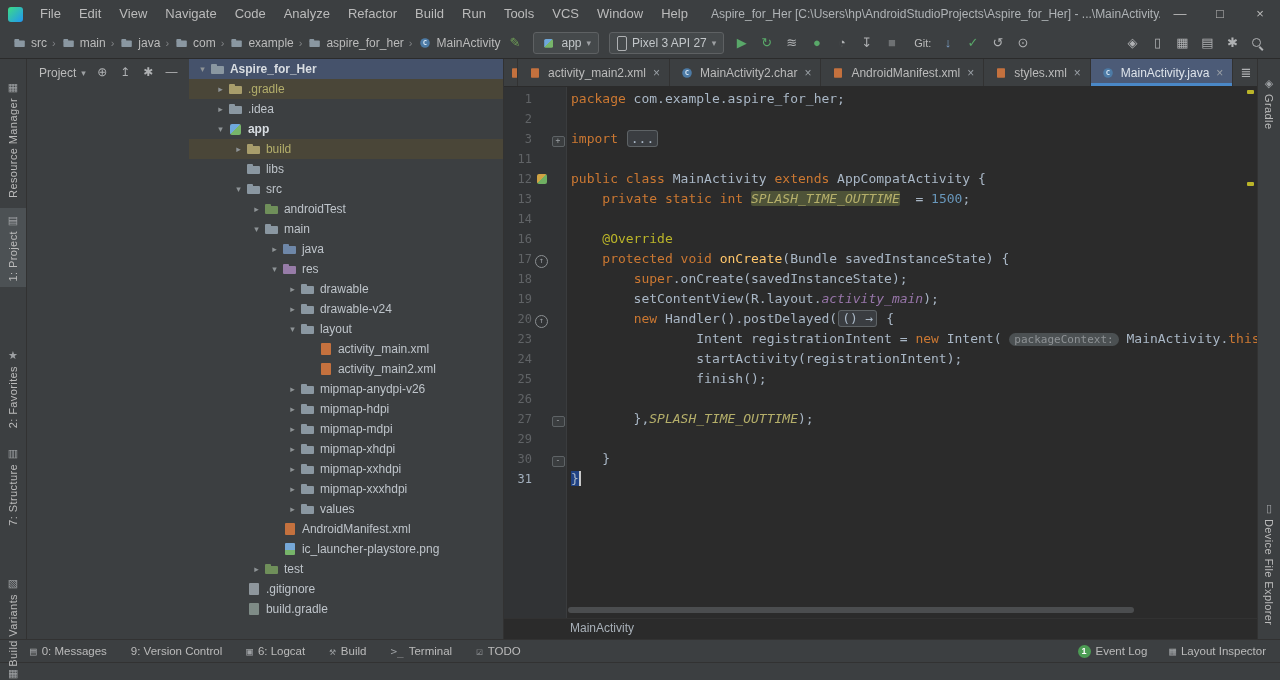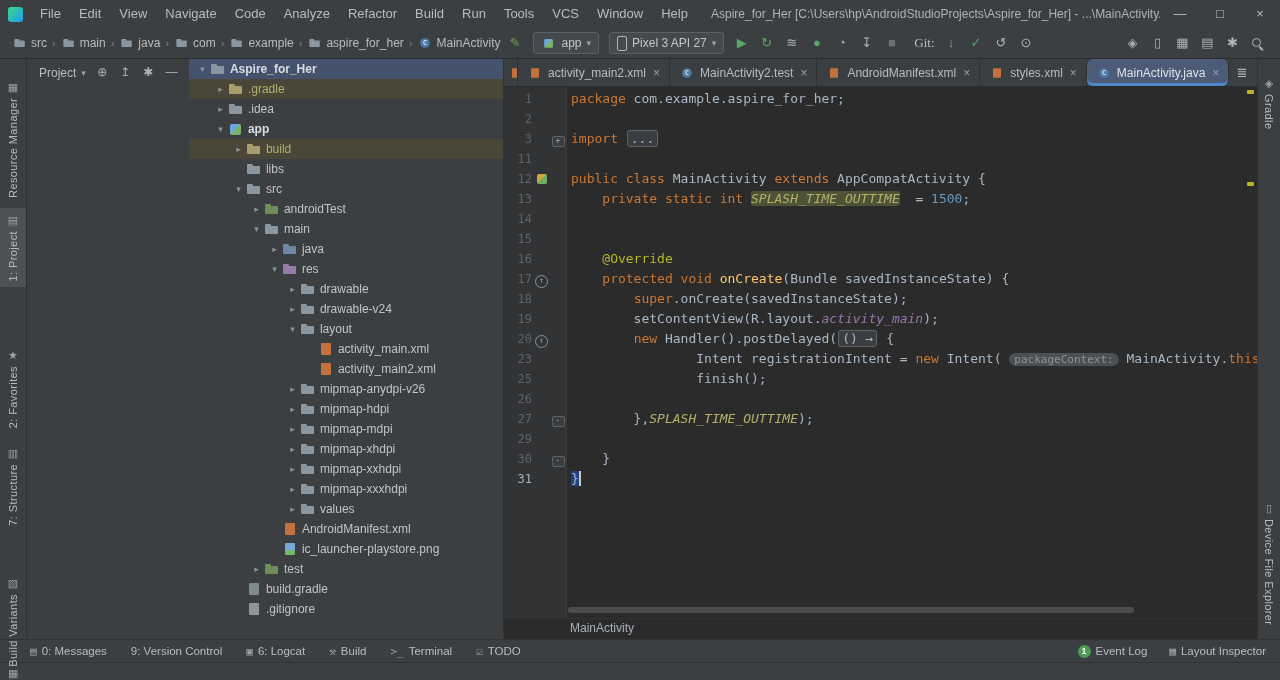--- a/index.html
+++ b/index.html
@@ -17,21 +17,21 @@
   
   .toolbar{height:30px;background:#3C3F41;border-bottom:1px solid #2B2B2B;display:flex;align-items:center;padding:0 10px;}
   .bc{display:flex;align-items:center;font-size:12px;color:#BBBBBB;}
   .bc-item{display:flex;align-items:center;gap:3px;padding:0 2px;white-space:nowrap;}
   .bc-sep{color:#808386;padding:0 3px;font-size:11px;}
   .tb-icons{display:flex;align-items:center;}
   .tb-i{width:25px;text-align:center;font-size:13px;color:#AFB1B3;line-height:28px;}
   .combo{height:20px;border:1px solid #5E6163;border-radius:3px;background:#45494B;display:flex;
          align-items:center;gap:5px;padding:0 7px;font-size:12px;color:#C2C6C9;margin:0 5px;white-space:nowrap;}
   .dd{font-size:9px;color:#9DA0A3;}
-  .git-label{font-size:13px;color:#BBBBBB;margin:0 4px 0 10px;font-family:Liberation Serif, serif;}
+  .git-label{font-size:11px;color:#BBBBBB;margin:0 4px 0 10px;}
   .tb-spacer{flex:1;}
   .phone{width:8px;height:13px;border:1px solid #AFB1B3;border-radius:2px;flex:none;}
   .mag{display:inline-block;width:13px;height:13px;position:relative;vertical-align:middle;}
   .mag::before{content:"";position:absolute;left:1px;top:1px;width:7px;height:7px;border:1.5px solid #AFB1B3;border-radius:50%;}
   .mag::after{content:"";position:absolute;left:9px;top:9px;width:5px;height:2px;background:#AFB1B3;transform:rotate(45deg);transform-origin:0 0;}
   
   .main{display:flex;height:580px;}
   .stripe{width:26px;background:#3C3F41;display:flex;flex-direction:column;align-items:center;flex:none;}
   .stripe.left{border-right:1px solid #323232;}
   .stripe.right{width:22px;border-left:1px solid #323232;}
@@ -67,21 +67,21 @@
   .tico.xmlp{--pc:#C4713E;} .tico.txtp{--pc:#8E969C;} .tico.gradp{--pc:#7E8B86;}
   .tico.imgp::after{content:"";position:absolute;left:3px;top:2px;width:10px;height:12px;border-radius:1px;
         background:linear-gradient(180deg,#76A8D8 60%,#77B56A 40%);}
   .tico.classicon::after{content:"C";position:absolute;left:2px;top:2px;width:12px;height:12px;border-radius:50%;
         background:#4D7BA6;color:#D6E5F3;font:bold 9px "DejaVu Sans Mono",monospace;line-height:12px;text-align:center;}
   
   .editor{flex:1;display:flex;flex-direction:column;background:#2B2B2B;min-width:0;}
   .tabs{height:27px;flex:none;background:#3C3F41;display:flex;align-items:stretch;border-bottom:1px solid #2B2B2B;}
   .tab{display:flex;align-items:center;gap:5px;padding:0 9px;border-right:1px solid #323232;font-size:12px;color:#BBBBBB;white-space:nowrap;}
   .tab .x{color:#9AA0A6;font-size:12px;margin-left:2px;}
-  .tab.active{background:#4C5B77;color:#DDE3EA;box-shadow:inset 0 -3px 0 #4A88C7;border-radius:6px;}
+  .tab.active{background:#4C5B77;color:#DDE3EA;box-shadow:inset 0 -3px 0 #4A88C7;}
   .tab.partial{max-width:58px;overflow:hidden;padding-left:4px;}
   .tab-acts{margin-left:auto;display:flex;align-items:center;padding-right:4px;}
   .code-wrap{flex:1;position:relative;overflow:hidden;}
   .gutcol{position:absolute;left:0;top:0;bottom:0;width:62px;background:#313335;border-right:1px solid #3A3C3E;}
   .code{position:relative;padding-top:2px;font:13px/20px "DejaVu Sans Mono","Liberation Mono",monospace;}
   .cl{display:flex;height:20px;}
   .gut{width:63px;flex:none;display:flex;}
   .ln{width:28px;text-align:right;color:#606366;font-size:12px;flex:none;}
   .ln.cur{color:#A4B1BF;}
   .gi{width:19px;flex:none;text-align:center;}
@@ -392,44 +392,44 @@
             <span class="tico imgp"></span>
             <span class="tlabel">ic_launcher-playstore.png</span>
           </div>
           <div class="trow" style="padding-left: 60px;">
             <span class="exp">▸</span>
             <span class="tico folder greenf"></span>
             <span class="tlabel">test</span>
           </div>
           <div class="trow" style="padding-left: 42px;">
             <span class="exp"></span>
+            <span class="tico page txtp"></span>
+            <span class="tlabel">.gitignore</span>
+          </div>
+          <div class="trow" style="padding-left: 42px;">
+            <span class="exp"></span>
             <span class="tico page gradp"></span>
             <span class="tlabel">build.gradle</span>
-          </div>
-          <div class="trow" style="padding-left: 42px;">
-            <span class="exp"></span>
-            <span class="tico page txtp"></span>
-            <span class="tlabel">.gitignore</span>
           </div>
         </div>
     </div>
 
     <div class="editor">
       <div class="tabs">
           <div class="tab partial">
             <span class="tico page xmlp sm"></span>
           </div>
           <div class="tab">
             <span class="tico page xmlp sm"></span>
             <span>activity_main2.xml</span>
             <span class="x">×</span>
           </div>
           <div class="tab">
             <span class="tico classicon sm"></span>
-            <span>MainActivity2.test</span>
+            <span>MainActivity2.char</span>
             <span class="x">×</span>
           </div>
           <div class="tab">
             <span class="tico page xmlp sm"></span>
             <span>AndroidManifest.xml</span>
             <span class="x">×</span>
           </div>
           <div class="tab">
             <span class="tico page xmlp sm"></span>
             <span>styles.xml</span>
@@ -499,28 +499,20 @@
             <div class="cl">
               <span class="gut">
                 <span class="ln">14</span>
                 <span class="gi"></span>
                 <span class="gf"></span>
               </span>
               <span class="ct"></span>
             </div>
             <div class="cl">
               <span class="gut">
-                <span class="ln">15</span>
-                <span class="gi"></span>
-                <span class="gf"></span>
-              </span>
-              <span class="ct"></span>
-            </div>
-            <div class="cl">
-              <span class="gut">
                 <span class="ln">16</span>
                 <span class="gi"></span>
                 <span class="gf"></span>
               </span>
               <span class="ct"><span class="tk-pl">    </span><span class="tk-ann">@Override</span></span>
             </div>
             <div class="cl">
               <span class="gut">
                 <span class="ln">17</span>
                 <span class="gi"><span class="gicon-ov">↑</span></span>
@@ -552,20 +544,28 @@
               </span>
               <span class="ct"><span class="tk-pl">        </span><span class="tk-kw">new</span><span class="tk-pl"> Handler().postDelayed(</span><span class="tk-fold">() →</span><span class="tk-pl"> {</span></span>
             </div>
             <div class="cl">
               <span class="gut">
                 <span class="ln">23</span>
                 <span class="gi"></span>
                 <span class="gf"></span>
               </span>
               <span class="ct"><span class="tk-pl">                Intent registrationIntent = </span><span class="tk-kw">new</span><span class="tk-pl"> Intent( </span><span class="tk-hint">packageContext:</span><span class="tk-pl"> MainActivity.</span><span class="tk-kw">this</span></span>
+            </div>
+            <div class="cl">
+              <span class="gut">
+                <span class="ln">24</span>
+                <span class="gi"></span>
+                <span class="gf"></span>
+              </span>
+              <span class="ct"><span class="tk-pl">                startActivity(registrationIntent);</span></span>
             </div>
             <div class="cl">
               <span class="gut">
                 <span class="ln">25</span>
                 <span class="gi"></span>
                 <span class="gf"></span>
               </span>
               <span class="ct"><span class="tk-pl">                finish();</span></span>
             </div>
             <div class="cl">

